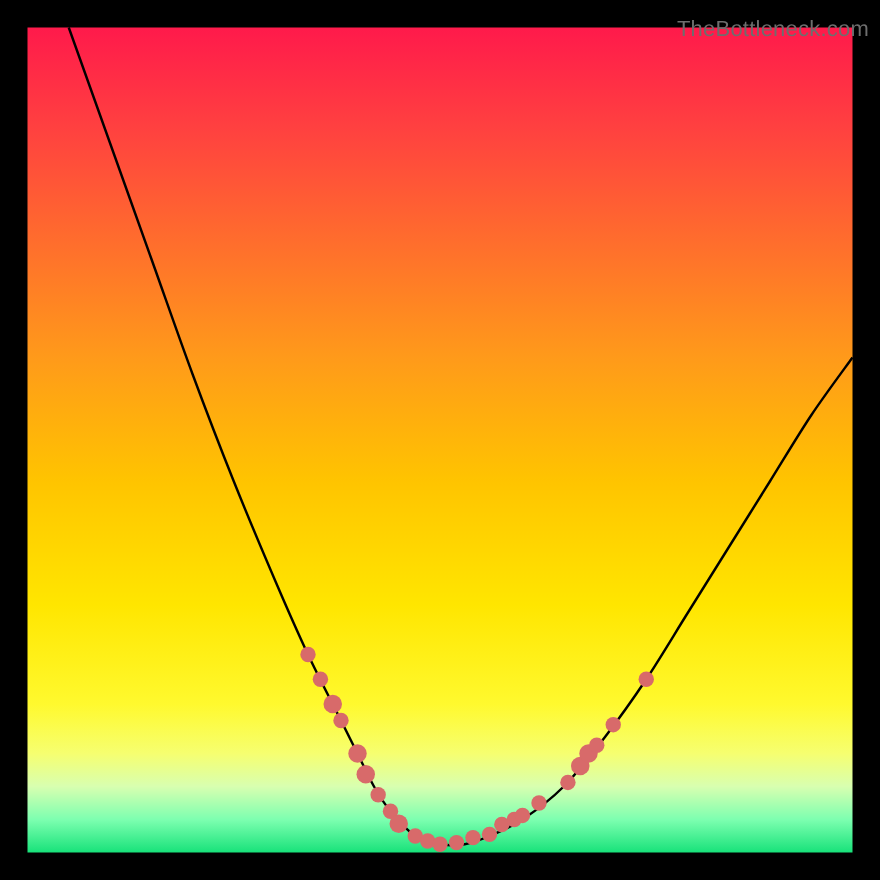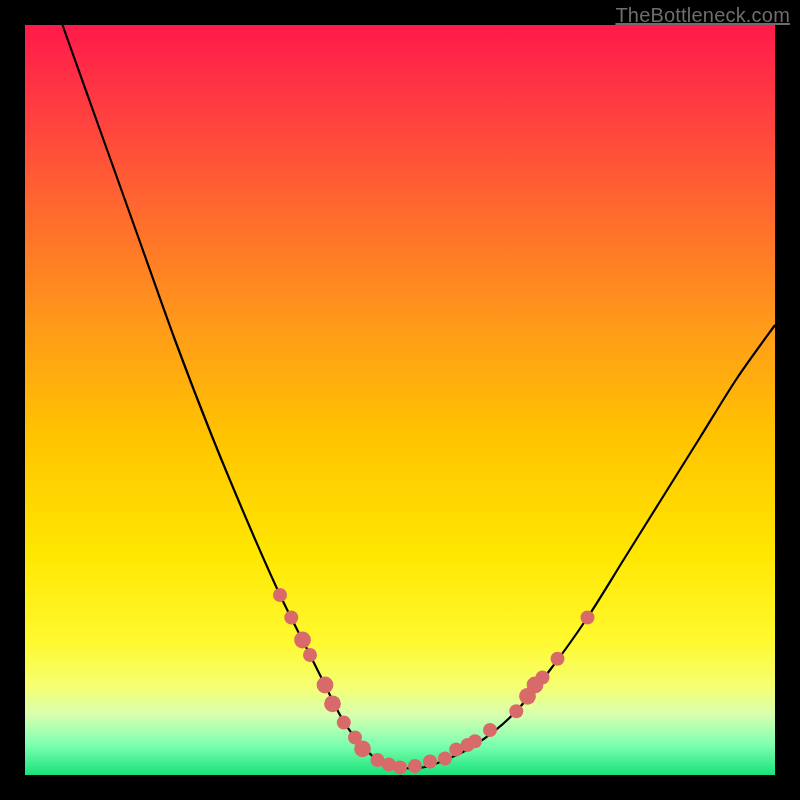--- a/index.html
+++ b/index.html
@@ -25,28 +25,27 @@
       #ffc400 55%,
       #ffe600 70%,
       #fff92e 82%,
       #f6ff70 88%,
       #d8ffb0 92%,
       #7dffb0 96%,
       #18e27a 100%);
   }
   .watermark {
     position: absolute;
-    top: 4px;
+    top: 16px;
     right: 10px;
     color: #6e6e6e;
     font-size: 20px;
     font-weight: 500;
     letter-spacing: 0.2px;
     z-index: 10;
-    text-decoration: underline;
   }
   svg.plot {
     position: absolute;
     left: 25px;
     top: 25px;
     width: 750px;
     height: 750px;
     overflow: visible;
   }
   .curve {

